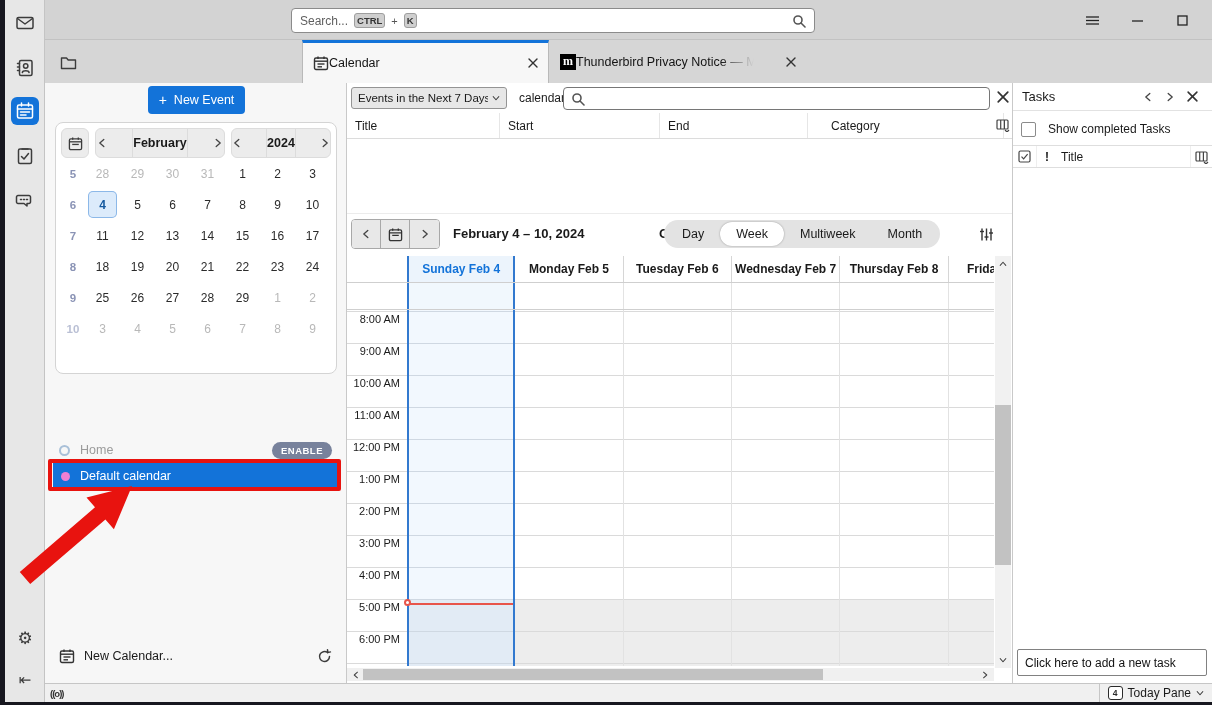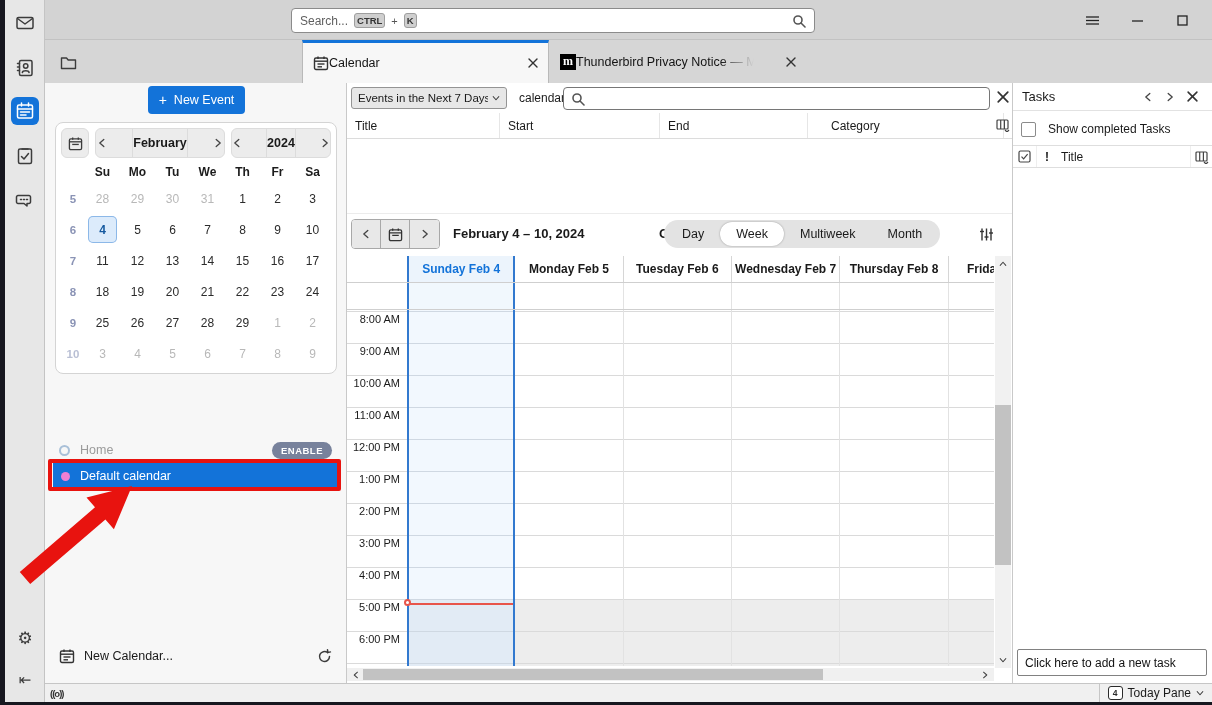--- a/index.html
+++ b/index.html
@@ -318,30 +318,20 @@
               </svg>
             </div>
           <div class="mc-label">2024</div>
           <div class="mc-chev">
               <svg class="chv" viewBox="0 0 10 10">
                 <polyline points="3.2,1.5 7.2,5 3.2,8.5"></polyline>
               </svg>
             </div>
         </div>
       </div>
-      <div class="mc-wd">
-          <span class="wnum"></span>
-          <span class="wd">Su</span>
-          <span class="wd">Mo</span>
-          <span class="wd">Tu</span>
-          <span class="wd">We</span>
-          <span class="wd">Th</span>
-          <span class="wd">Fr</span>
-          <span class="wd">Sa</span>
-        </div>
       <div>
           <div class="mrow">
             <span class="wnum">5</span>
             <span class="mday m">28</span>
             <span class="mday m">29</span>
             <span class="mday m">30</span>
             <span class="mday m">31</span>
             <span class="mday">1</span>
             <span class="mday">2</span>
             <span class="mday">3</span>

